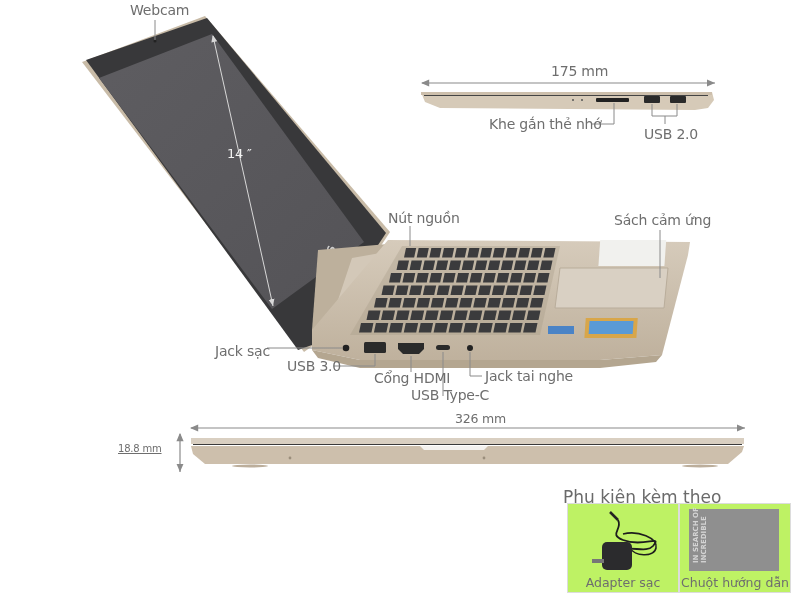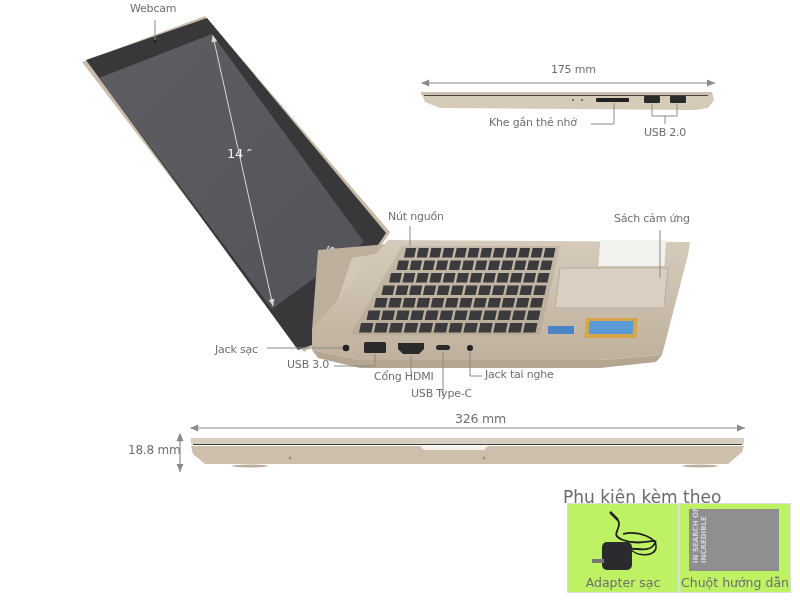--- a/index.html
+++ b/index.html
@@ -1,20 +1,20 @@
 <!DOCTYPE html>
 <html><head>
   <meta charset="utf-8">
   <style>
     html, body { margin: 0; padding: 0; }
     body {
       width: 800px; height: 600px; background: #ffffff; position: relative; overflow: hidden;
       font-family: "DejaVu Sans", sans-serif; color: #6b6b6b;
     }
-    .label { position: absolute; font-size: 11px; color: #6e6e6e; white-space: nowrap; letter-spacing: -0.2px; }
+    .label { position: absolute; font-size: 14px; color: #6e6e6e; white-space: nowrap; letter-spacing: -0.2px; }
     svg { position: absolute; left: 0; top: 0; }
     .accessory-title { position: absolute; left: 563px; top: 487px; font-size: 17px; font-weight: normal; color: #6a6a6a; }
     .acc-box { position: absolute; top: 503px; width: 110px; height: 88px; border: 1px solid #dcdcdc; background: #bef264; }
     .acc-label { position: absolute; bottom: 2px; left: 0; right: 0; text-align: center; font-size: 12.5px; color: #6e6e6e; white-space: nowrap; }
   </style>
 </head>
 <body>
 
 <svg width="800" height="600" viewBox="0 0 800 600">
   <defs>
@@ -204,21 +204,21 @@
 <span class="label" style="left:287px; top:358px;">USB 3.0</span>
 <span class="label" style="left:374px; top:370px;">Cổng HDMI</span>
 <span class="label" style="left:411px; top:387px;text-align:right;">USB Type-C</span>
 <span class="label" style="left:485px; top:368px;">Jack tai nghe</span>
 
 <span class="label" style="left:551px; top:63px;">175 mm</span>
 <span class="label" style="left:489px; top:116px;">Khe gắn thẻ nhớ</span>
 <span class="label" style="left:644px; top:126px;">USB 2.0</span>
 
 <span class="label" style="left:455px; top:411px; font-size:12.5px;">326 mm</span>
-<span class="label" style="left:128px; top:443px; font-size:12px;">18.8 mm</span>
+<span class="label" style="left:118px; top:443px; font-size:10px;text-decoration:underline;">18.8 mm</span>
 
 <div class="accessory-title">Phụ kiện kèm theo</div>
 
 <div class="acc-box" style="left:567px;">
   <svg width="110" height="70" viewBox="0 0 110 70" style="position:absolute; left:0; top:0;">
     <path d="M42,8 L50,16" stroke="#222" stroke-width="2.5" fill="none"></path>
     <path d="M50,16 C55,26 40,30 55,36 C75,44 95,30 85,42 C78,50 60,40 50,48" stroke="#1d1d1d" stroke-width="1.8" fill="none"></path>
     <path d="M55,30 C70,26 90,34 88,44 C86,54 66,52 62,44" stroke="#1d1d1d" stroke-width="1.6" fill="none"></path>
     <rect x="34" y="38" width="30" height="28" rx="5" fill="#2b2b2d"></rect>
     <rect x="24" y="55" width="12" height="4" fill="#777"></rect>

